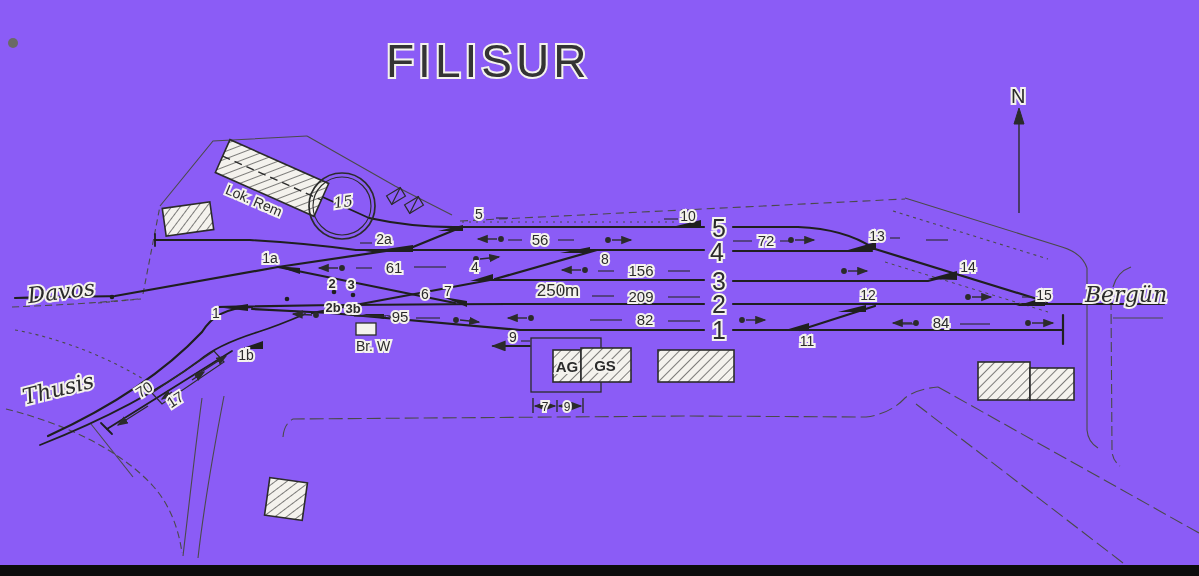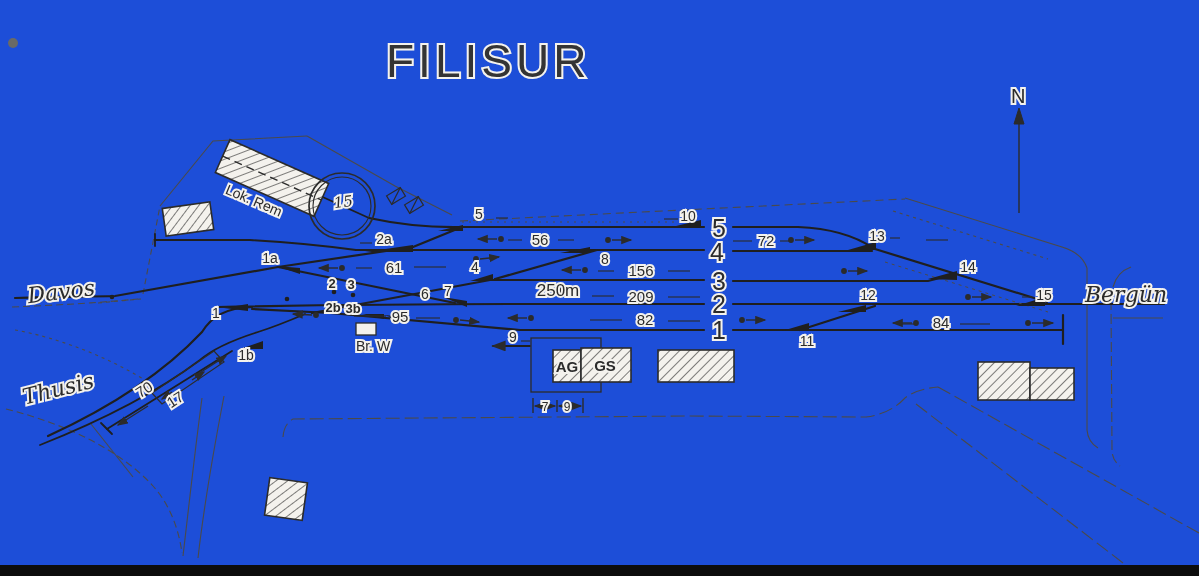--- a/index.html
+++ b/index.html
@@ -1,16 +1,16 @@
 <!DOCTYPE html>
 <html><head>
 <meta charset="utf-8">
 <style>
   html,body{margin:0;padding:0;background:#e8e6e1;}
-  .page{position:relative;width:1199px;height:576px;background:#1d4ed8;overflow:hidden;
+  .page{position:relative;width:1199px;height:576px;background:#8b5cf6;overflow:hidden;
         font-family:"Liberation Sans",sans-serif;}
   svg{position:absolute;left:0;top:0;}
   svg text{fill:#2b2b2b;font-family:"Liberation Sans",sans-serif;
            stroke:#f4f2ed;stroke-width:4px;paint-order:stroke;}
   .title{font-size:46px;letter-spacing:4px;fill:#343434;}
   .sw{font-size:14px;}
   .swb{font-size:13px;font-weight:bold;}
   .len{font-size:15px;}
   .len2{font-size:17px;}
   .big{font-size:25px;}

